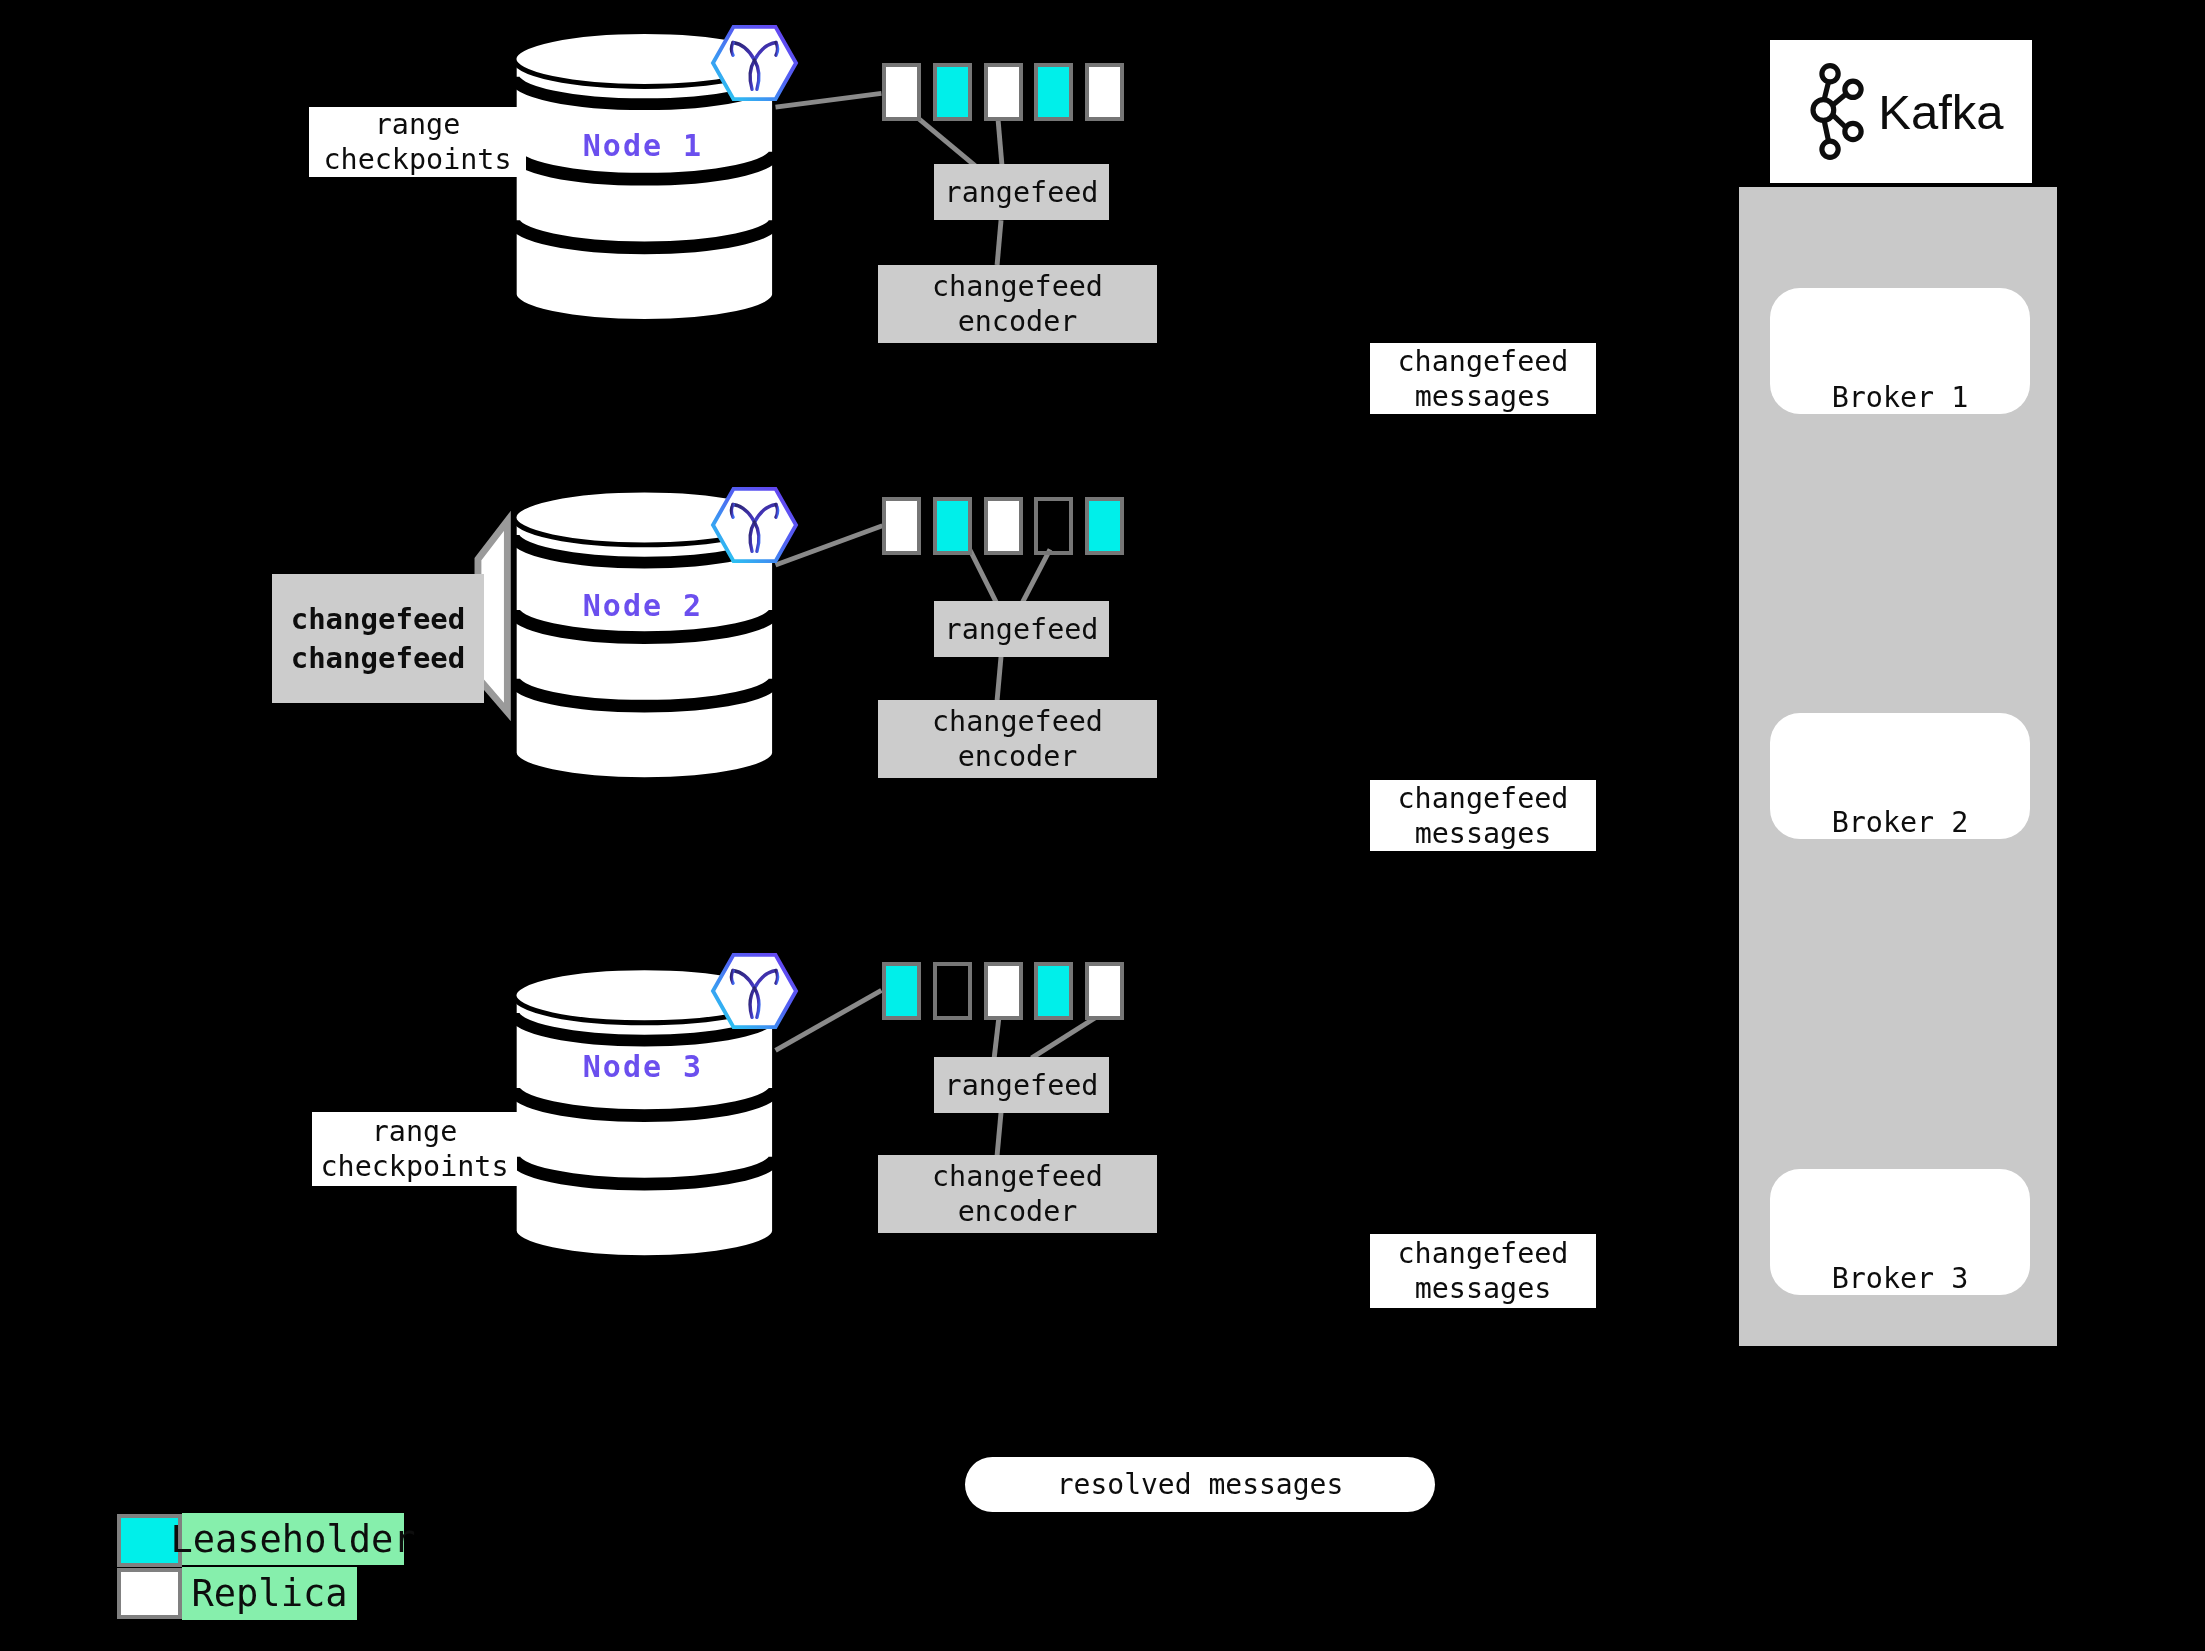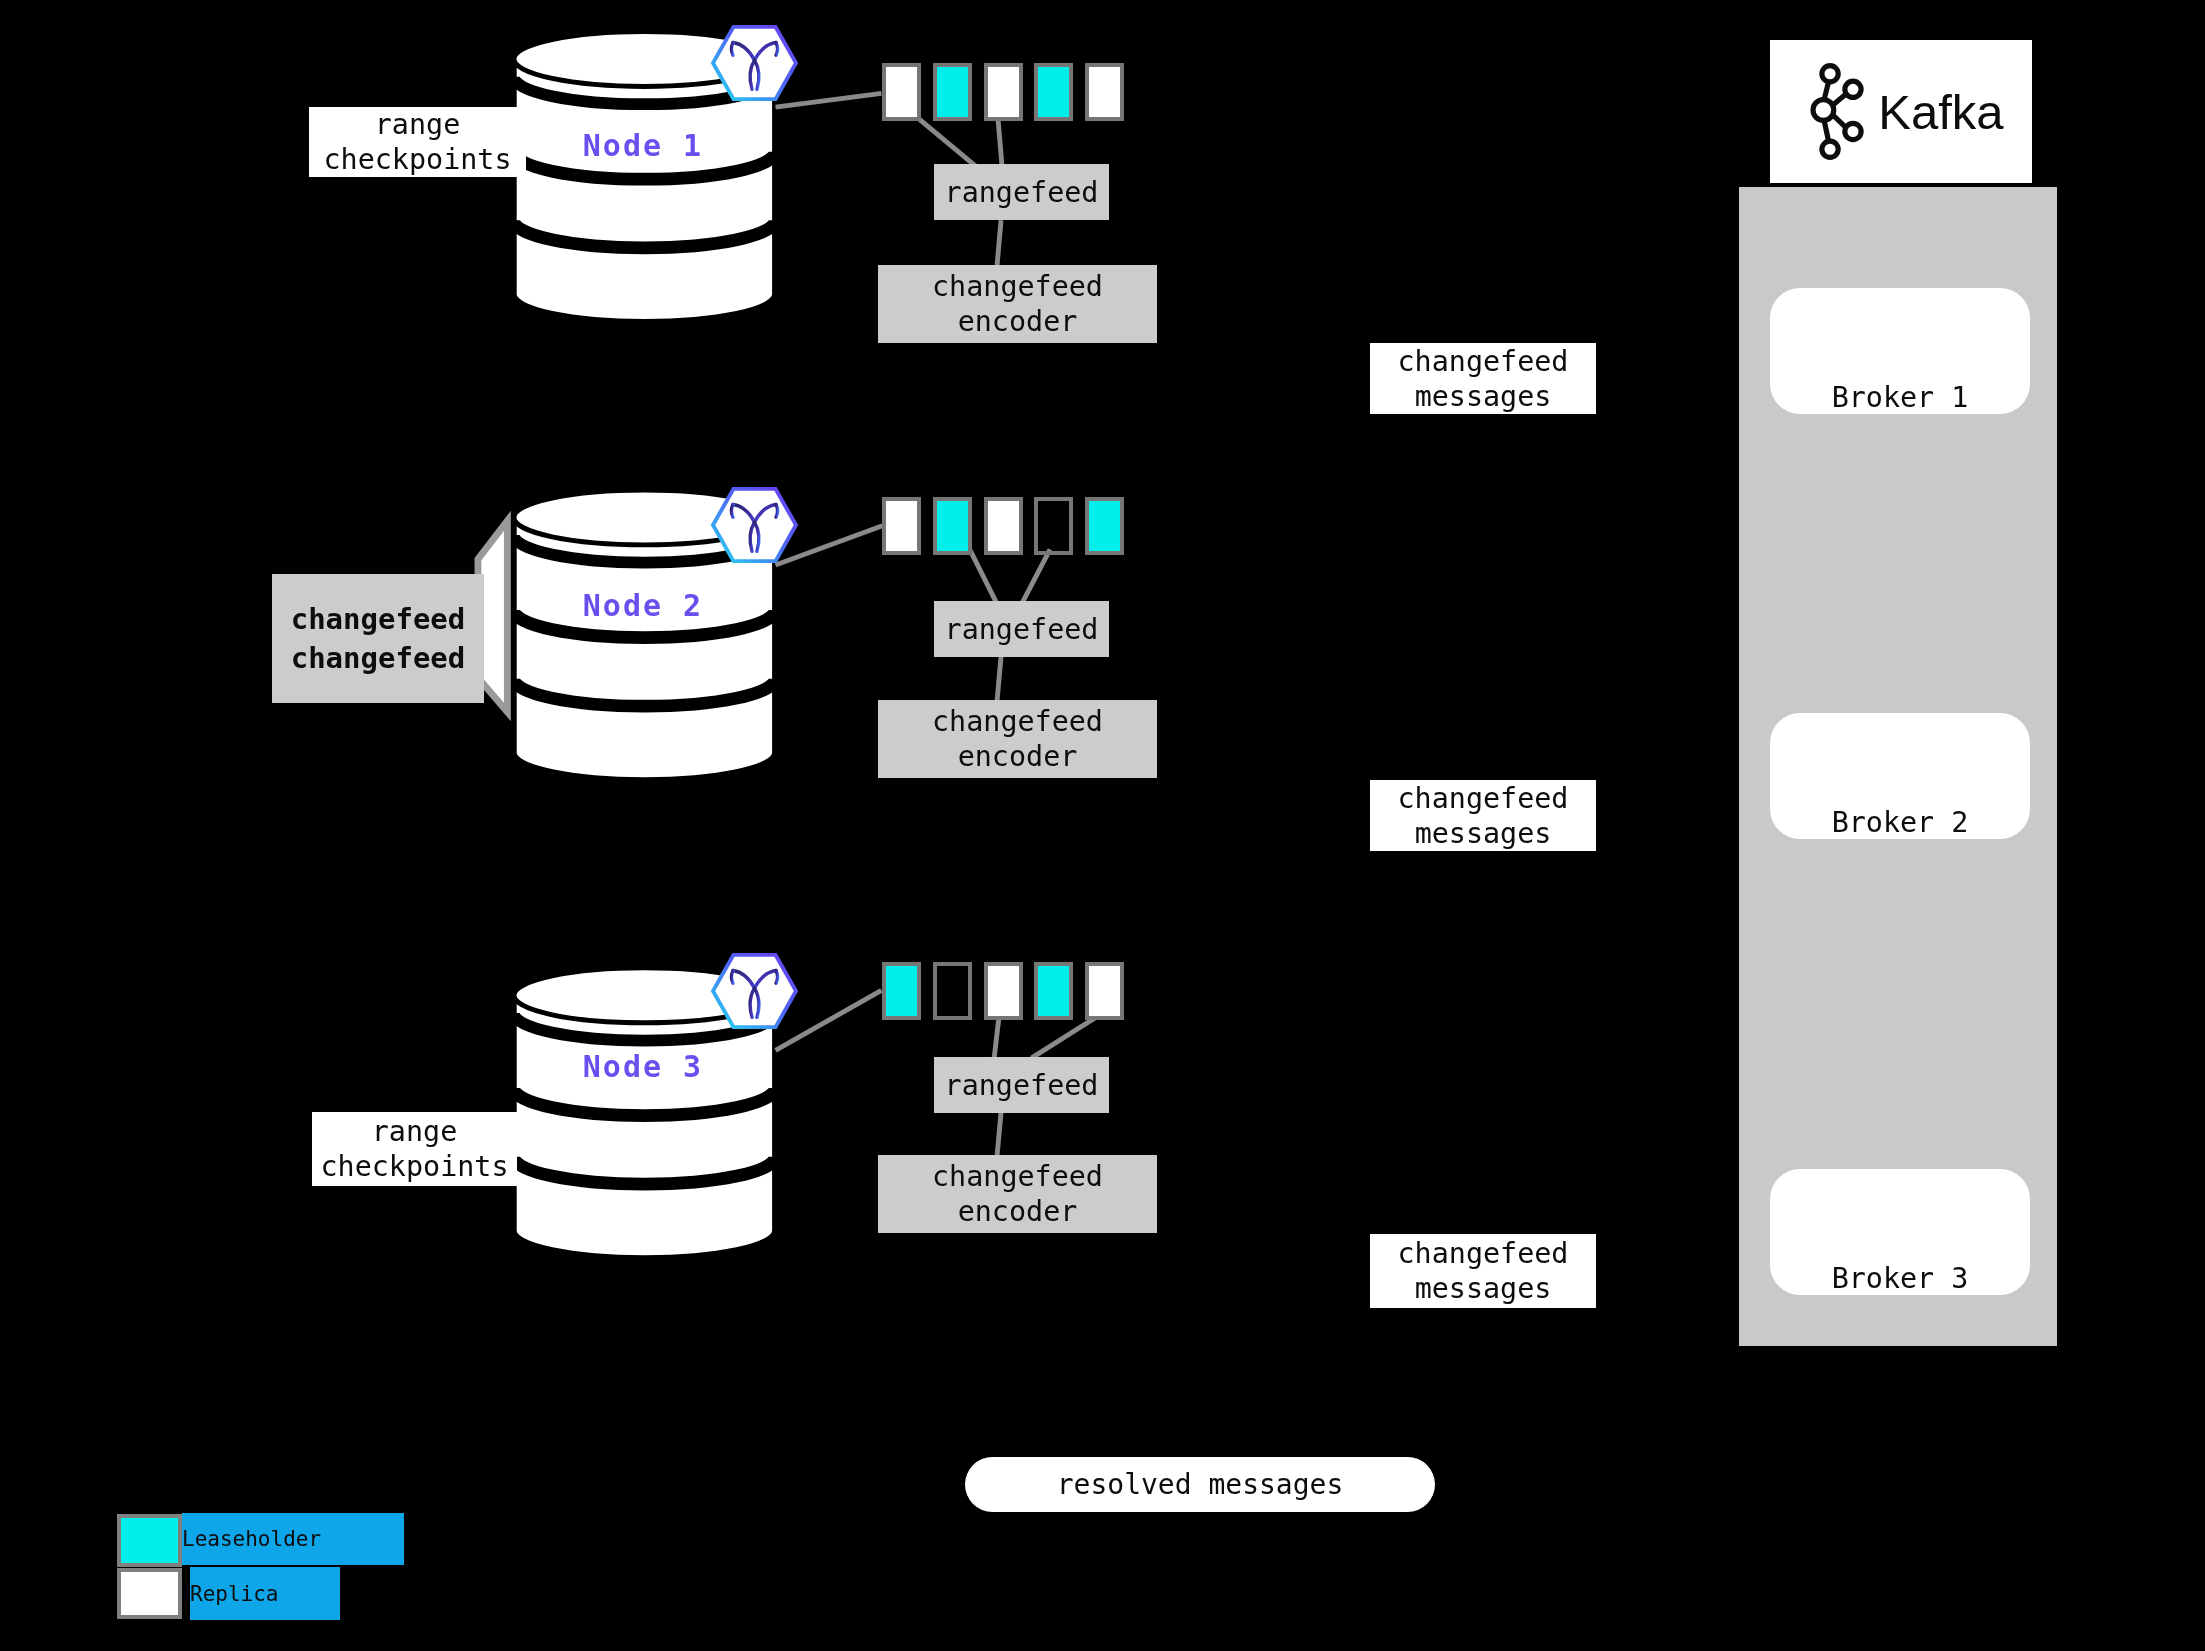--- a/index.html
+++ b/index.html
@@ -43,21 +43,21 @@
   .kafka-logo-box{
     position:absolute;z-index:4;left:1770px;top:40px;width:262px;height:143px;background:#ffffff;
     display:flex;align-items:center;justify-content:flex-start;padding-left:25.5px;box-sizing:border-box;
   }
   .kafka-word{font-family:"Liberation Sans","DejaVu Sans",sans-serif;font-weight:normal;font-size:49px;color:#0d0d0d;margin-left:8.8px;}
   .pill{
     position:absolute;z-index:3;left:965px;top:1457px;width:470px;height:55px;background:#ffffff;border-radius:28.4px;
     display:flex;align-items:center;justify-content:center;font-size:28px;color:#0d0d0d;white-space:nowrap;
   }
   .legend-swatch{position:absolute;z-index:3;box-sizing:border-box;border:4.9px solid #808080;width:65px;}
-  .legend-label{position:absolute;z-index:3;background:#0ea5e9;display:flex;align-items:center;font-size:21px;color:#0d0d0d;white-space:nowrap;}
+  .legend-label{position:absolute;z-index:3;background:#86efac;display:flex;align-items:center;justify-content:center;font-size:37px;color:#0d0d0d;white-space:nowrap;}
   .hexwrap{position:absolute;z-index:5;}
 </style>
 </head>
 <body>
 
 <svg id="shape-layer" width="2205" height="1652" viewBox="0 0 4498 3369">
   <defs>
     <linearGradient id="hexGrad" x1="0" y1="1" x2="1" y2="0">
       <stop offset="0" stop-color="#23d9f2"></stop>
         <stop offset="0.55" stop-color="#4f64f2"></stop>
@@ -260,16 +260,16 @@
 
 <div class="pill">
   <span>resolved messages</span>
 </div>
 
 <div class="legend-swatch" style="left:117px;top:1514px;height:53px;background:var(--leaseholder);"></div>
 <div class="legend-swatch" style="left:117px;top:1568px;height:51px;background:var(--replica);"></div>
 <div class="legend-label" style="left:182px;top:1513px;width:222px;height:52px;">
   <span>Leaseholder</span>
 </div>
-<div class="legend-label" style="left:182px;top:1567px;width:150px;height:53px;margin-left:8px;">
+<div class="legend-label" style="left:182px;top:1567px;width:175px;height:53px;">
   <span>Replica</span>
 </div>
 
 
 </body></html>

